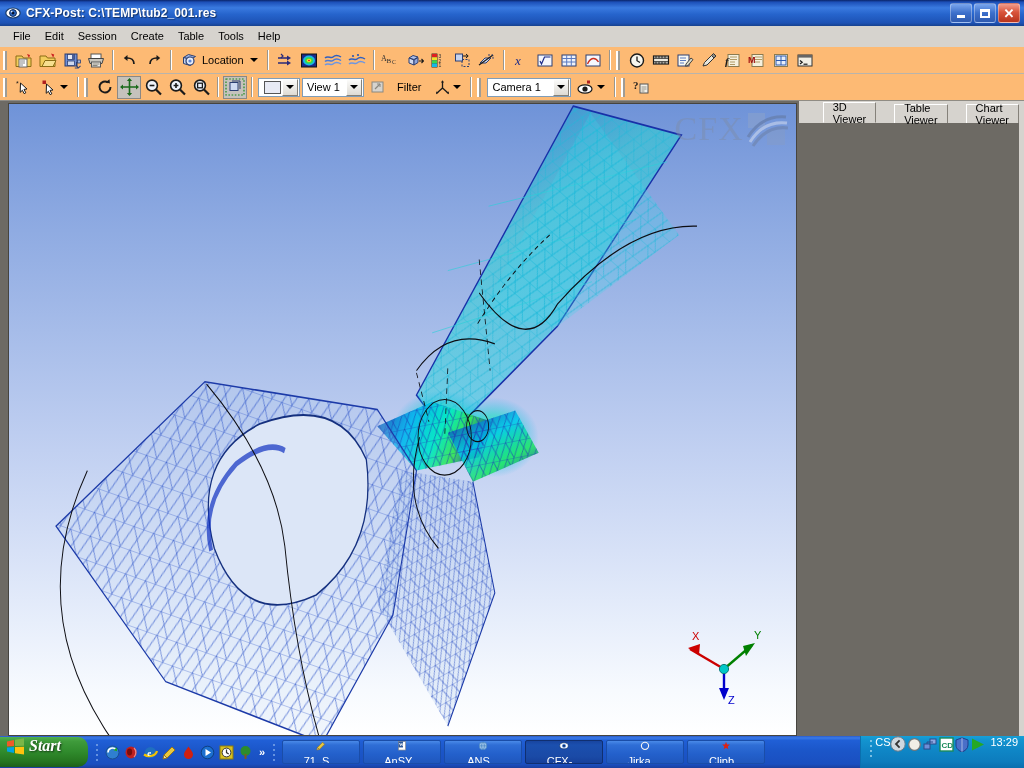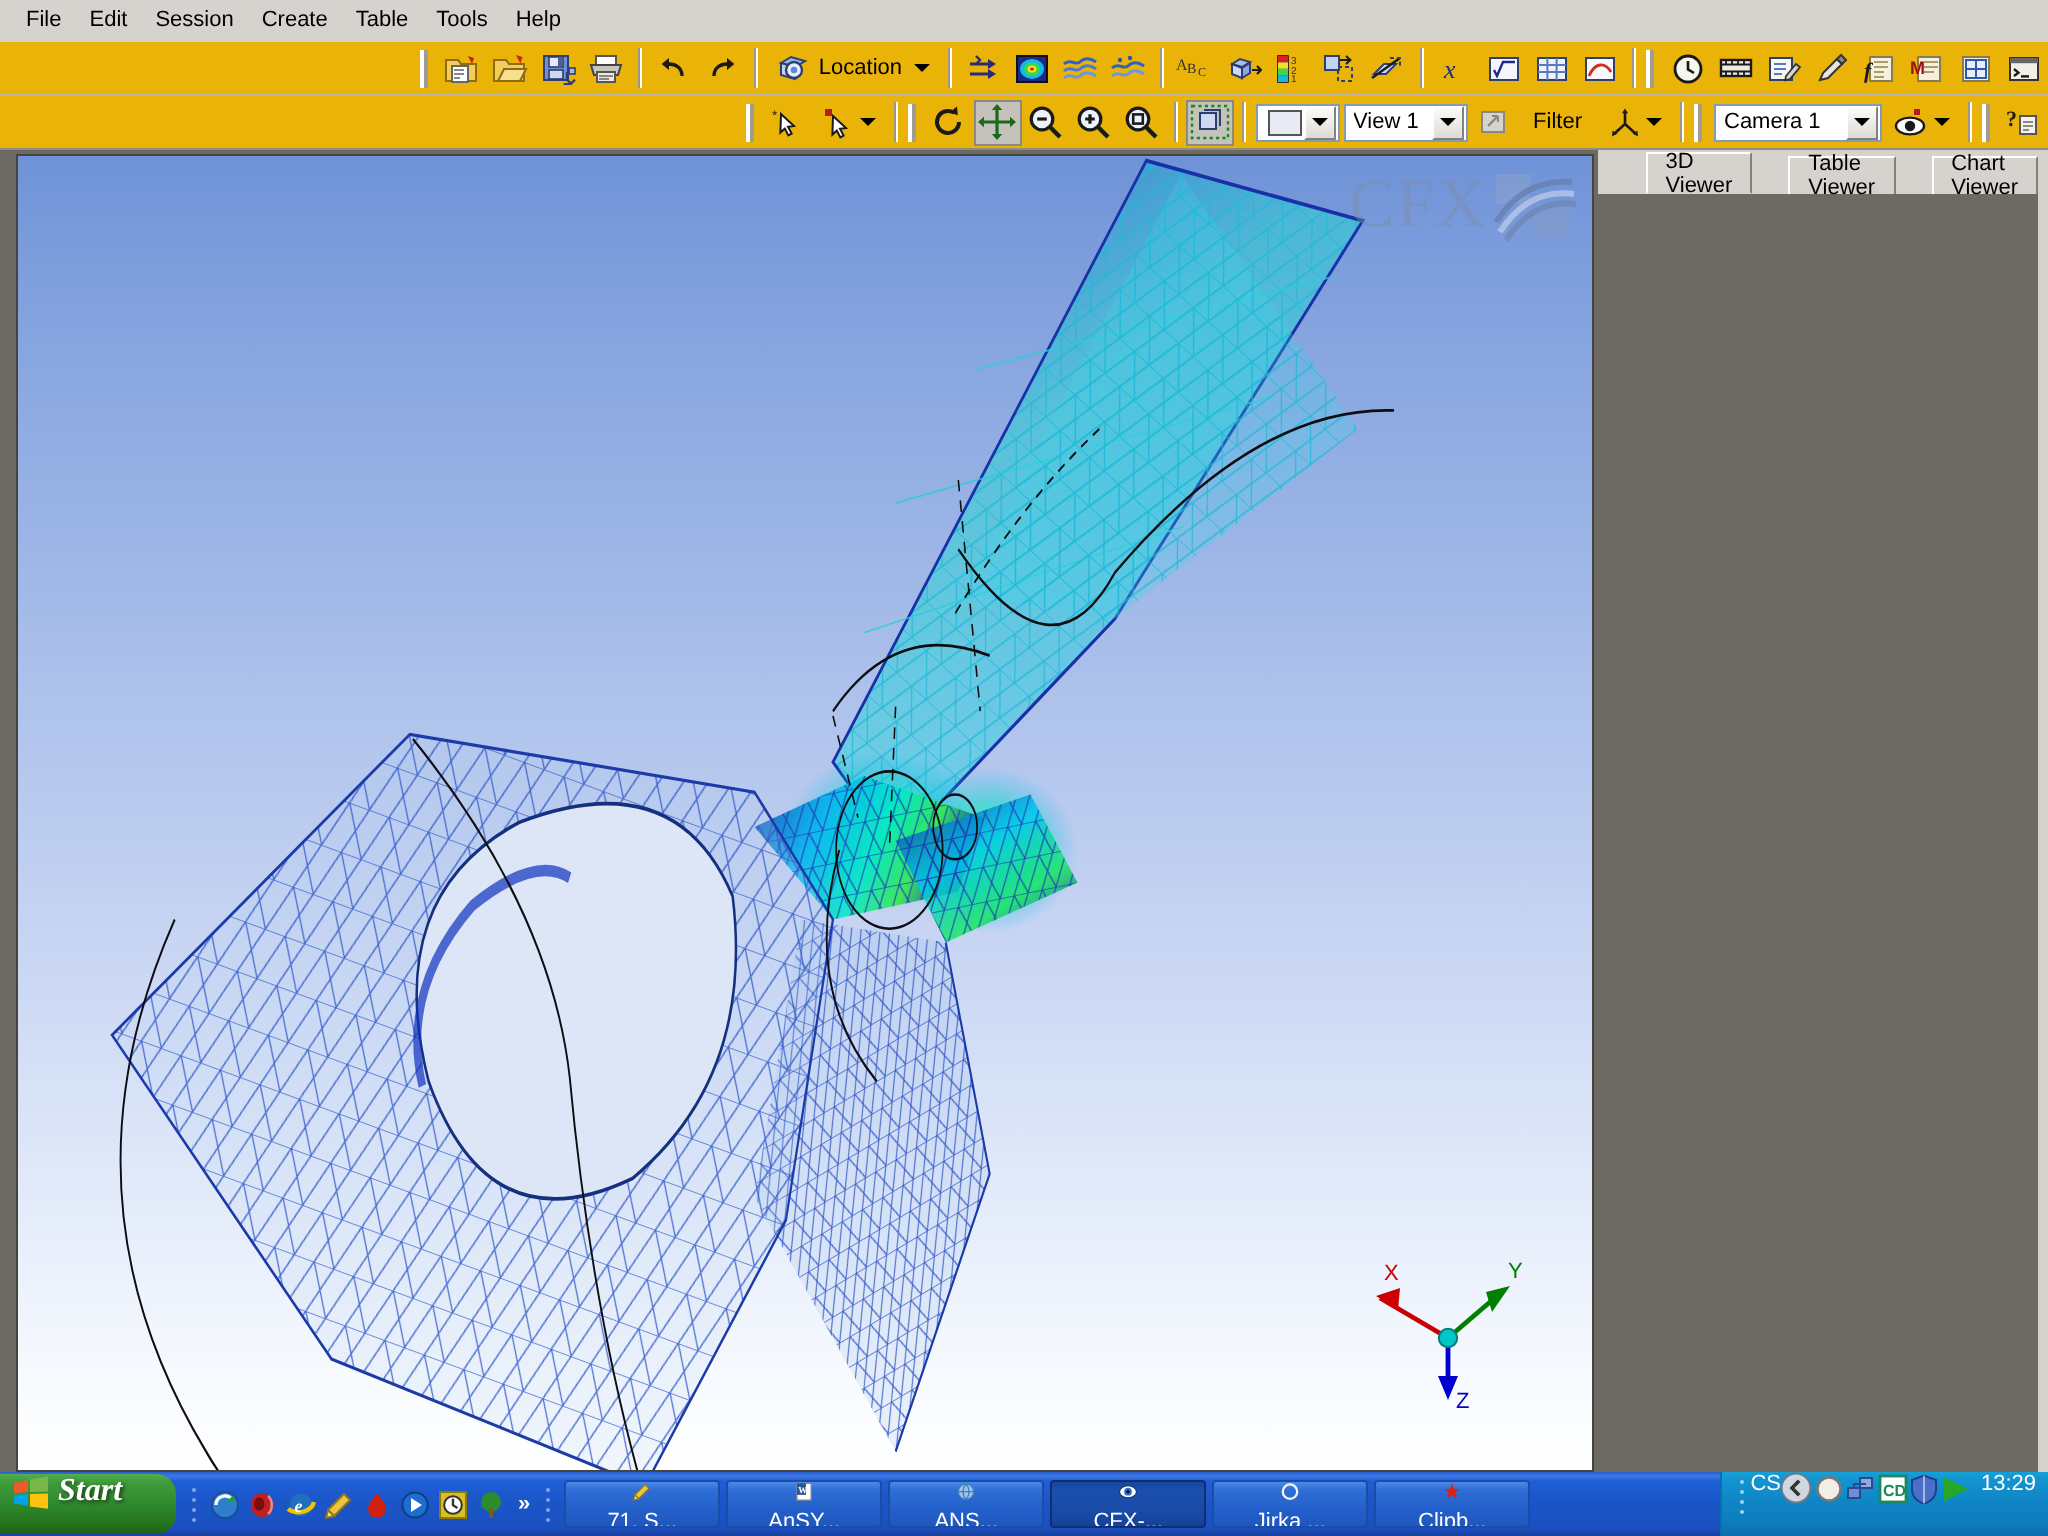--- a/index.html
+++ b/index.html
@@ -34,24 +34,23 @@
 
   
   .menubar {
     height:21px; flex:0 0 21px; background:#d6d3ce;
     display:flex; align-items:center; padding-left:6px; border-bottom:1px solid #d6d3ce;
   }
   .menu-item { padding:2px 7px; font-size:11px; color:#000; cursor:default; }
 
   
   .toolbar {
-    flex:0 0 27px; height:27px; background:#eab308;
+    flex:0 0 27px; height:27px; background:#fdba74;
     display:flex; align-items:center; padding-left:2px; gap:0px;
     border-bottom:1px solid #b8b4ac;
-    justify-content:flex-end;
   }
   .toolbar.second { flex:0 0 27px; height:27px; border-bottom:1px solid #908c84; }
   .grip { width:6px; height:21px; margin:0 3px 0 1px; position:relative; flex:0 0 6px; }
   .grip:before, .grip:after{
     content:""; position:absolute; top:1px; bottom:1px; width:2px;
   }
   .grip:before { left:0px; background:linear-gradient(90deg,#fff,#fff); border-left:1px solid #fff; }
   .grip:after { left:2px; background:#a09c94; }
   .tsep { width:2px; height:20px; margin:0 4px; border-left:1px solid #9a968e; border-right:1px solid #fff; flex:0 0 2px; }
   .tbtn {
@@ -147,20 +146,42 @@
   .tray:before{content:"";position:absolute;left:0;top:0;bottom:0;width:1px;background:#0a6fae;}
   .traytext { color:#fff; font-size:11px; }
   .trayicon { width:16px; height:16px; display:flex; align-items:center; justify-content:center; }
   .clock { color:#fff; font-size:11px; padding-left:4px; }
 </style>
 </head>
 <body>
 
 <div id="app">
 
+  <div class="titlebar">
+    <div class="tb-icon">
+      <svg width="16" height="16" viewBox="0 0 16 16">
+        <ellipse cx="8" cy="8" rx="7.2" ry="5" fill="#ffffff" stroke="#173a6b" stroke-width="1.2"></ellipse>
+        <circle cx="8" cy="8" r="3.4" fill="#2f6fd0" stroke="#0b2550" stroke-width="1"></circle>
+        <circle cx="8" cy="8" r="1.5" fill="#06122c"></circle>
+        <circle cx="6.6" cy="6.6" r="0.9" fill="#ffffff" opacity=".85"></circle>
+      </svg>
+    </div>
+    <div class="tb-title">CFX-Post: C:\TEMP\tub2_001.res</div>
+    <div class="tb-btns">
+      <div class="tb-btn">
+          <div class="gl-min"></div>
+        </div>
+      <div class="tb-btn">
+          <div class="gl-max"></div>
+        </div>
+      <div class="tb-btn close">
+          <div class="gl-x">✕</div>
+        </div>
+    </div>
+  </div>
 
   <div class="menubar">
     <div class="menu-item">File</div>
     <div class="menu-item">Edit</div>
     <div class="menu-item">Session</div>
     <div class="menu-item">Create</div>
     <div class="menu-item">Table</div>
     <div class="menu-item">Tools</div>
     <div class="menu-item">Help</div>
   </div>

